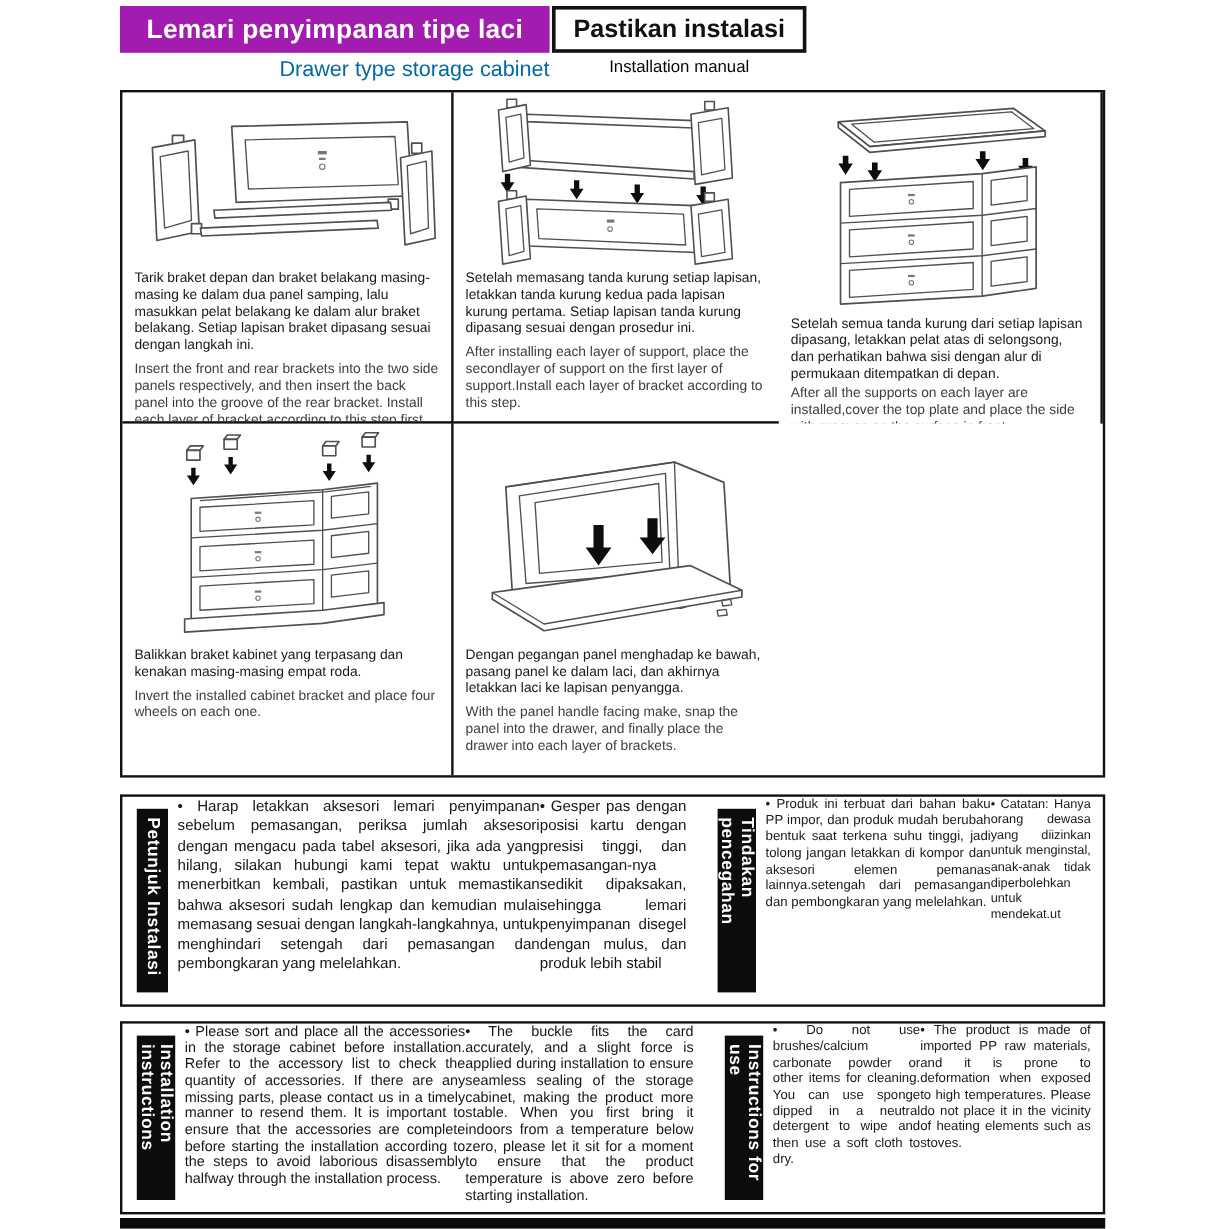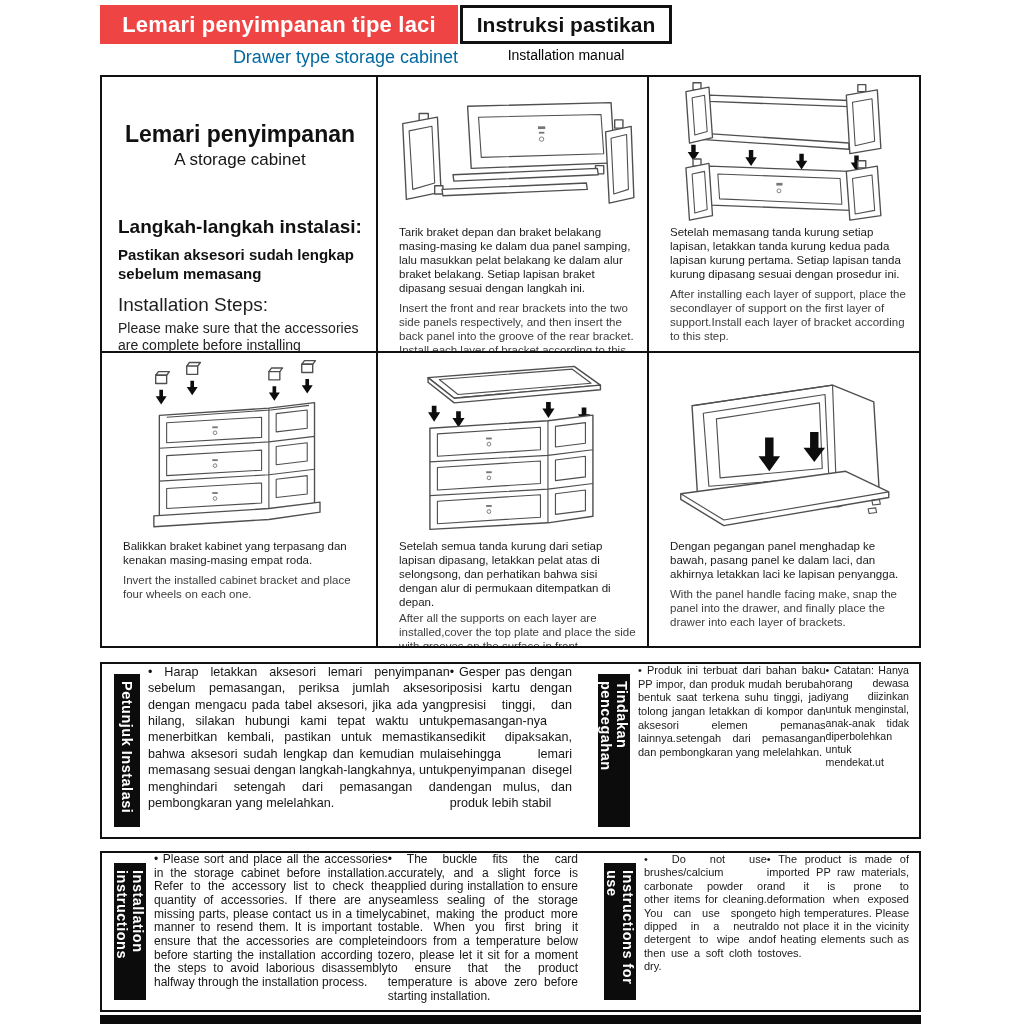--- a/index.html
+++ b/index.html
@@ -6,21 +6,21 @@
   body{
     width:1024px;height:1024px;background:#ffffff;overflow:hidden;
     font-family:"Liberation Sans", sans-serif;color:#111;
     position:relative;
   }
   .abs{position:absolute;box-sizing:border-box;}
 
   
   .topbar{left:100px;top:5px;display:flex;}
   .title-black{
-    width:358px;height:39px;background:#ef4444;color:#fff;
+    width:358px;height:39px;background:#a21caf;color:#fff;
     display:flex;align-items:center;justify-content:center;
     font-size:22px;font-weight:bold;letter-spacing:.2px;
   }
   .title-outline{
     width:212px;height:39px;border:3px solid #111;background:#fff;margin-left:2px;
     display:flex;align-items:center;justify-content:center;
     font-size:21px;font-weight:bold;box-sizing:border-box;
   }
   .subs{left:100px;top:47px;width:821px;display:flex;}
   .sub1{width:358px;text-align:right;font-size:18px;color:#0369a1;}
@@ -32,21 +32,21 @@
     display:grid;grid-template-columns:276px 271px 1fr;grid-template-rows:276px 1fr;
   }
   .cell{border-right:2px solid #111;border-bottom:2px solid #111;box-sizing:border-box;
         overflow:hidden;display:flex;flex-direction:column;}
   .cell.c3{border-right:none;}
   .cell.r2{border-bottom:none;}
   .illus{flex:0 0 auto;display:flex;align-items:center;justify-content:center;padding:4px 6px 0 6px;}
   .illus.h1{height:140px;}
   .illus.h2{height:178px;}
   .illus svg{width:96%;height:100%;}
-  .step-text{padding:4px 10px 0 21px;}
+  .step-text{padding:4px 10px 0 10px;}
   .step-text p{margin:0 0 6px 0;font-size:11.5px;line-height:1.22;}
   .step-text p.tid{color:#1a1a1a;}
   .step-text p.ten{color:#3d3d3d;}
   .tight p{margin-bottom:2px;}
 
   
   .intro{padding:44px 14px 0 16px;}
   .intro .t1{text-align:center;font-size:23px;font-weight:bold;margin:0;}
   .intro .t2{text-align:center;font-size:17px;margin:2px 0 0 0;color:#161616;}
   .intro .h-id{font-size:19px;font-weight:bold;margin:46px 0 0 0;}
@@ -85,37 +85,29 @@
   svg .nf{fill:none;stroke:#4f4f4f;stroke-width:1.2;stroke-linejoin:round;}
   svg .ar{fill:#0d0d0d;stroke:none;}
   svg .mk{fill:none;stroke:#777;stroke-width:1;}
   svg .mkf{fill:#777;stroke:none;}
 </style>
 </head>
 <body>
 
 <div class="abs topbar">
   <div class="title-black">Lemari penyimpanan tipe laci</div>
-  <div class="title-outline">Instruksi pastikan</div>
+  <div class="title-outline">Pastikan instalasi</div>
 </div>
 <div class="abs subs">
   <div class="sub1">Drawer type storage cabinet</div>
   <div class="sub2">Installation manual</div>
 </div>
 
 <section class="abs grid">
 
-  <div class="cell intro">
-    <p class="t1">Lemari penyimpanan</p>
-    <p class="t2">A storage cabinet</p>
-    <p class="h-id">Langkah-langkah instalasi:</p>
-    <p class="n-id">Pastikan aksesori sudah lengkap sebelum memasang</p>
-    <p class="h-en">Installation Steps:</p>
-    <p class="n-en">Please make sure that the accessories are complete before installing</p>
-  </div>
 
   <div class="cell">
     <div class="illus h1">
       <svg viewBox="0 0 270 150" preserveAspectRatio="xMidYMid meet">
         <path class="ln" d="M86,26 L243,22 L247,88 L90,94 Z"></path>
         <path class="nf" d="M98,38 L232,35 L235,78 L101,82 Z"></path>
         <rect class="mkf" x="163" y="48" width="8" height="3"></rect>
         <rect class="mkf" x="164" y="54" width="6" height="2"></rect>
         <circle class="mk" cx="167" cy="62" r="2.4"></circle>
         <rect class="ln" x="33" y="34" width="10" height="10"></rect>
@@ -166,20 +158,56 @@
       </svg>
     </div>
     <div class="step-text">
       <p class="tid">Setelah memasang tanda kurung setiap lapisan, letakkan tanda kurung kedua pada lapisan kurung pertama. Setiap lapisan tanda kurung dipasang sesuai dengan prosedur ini.</p>
       <p class="ten">After installing each layer of support, place the secondlayer of support on the first layer of support.Install each layer of bracket according to this step.</p>
     </div>
   </div>
 
   <div class="cell r2">
     <div class="illus h2">
+      <svg viewBox="0 0 240 190" preserveAspectRatio="xMidYMid meet">
+        <path class="ln" d="M30,22 L186,10 L214,30 L58,44 Z"></path>
+        <path class="nf" d="M42,24 L184,13 L204,28 L62,40 Z"></path>
+        <path class="ln" d="M30,22 L30,27 L58,49 L214,35 L214,30 L58,44 Z"></path>
+        <g>
+          <path class="ar" d="M34,52 l5,0 0,7 4,0 -6.5,10 -6.5,-10 4,0 z"></path>
+          <path class="ar" d="M60,58 l5,0 0,7 4,0 -6.5,10 -6.5,-10 4,0 z"></path>
+          <path class="ar" d="M156,48 l5,0 0,7 4,0 -6.5,10 -6.5,-10 4,0 z"></path>
+          <path class="ar" d="M194,54 l5,0 0,7 4,0 -6.5,10 -6.5,-10 4,0 z"></path>
+        </g>
+        <path class="ln" d="M32,76 L158,68 L206,62 L206,170 L158,177 L32,184 Z"></path>
+        <path class="nf" d="M158,68 L158,177"></path>
+        <path class="nf" d="M32,112 L158,105 L206,99"></path>
+        <path class="nf" d="M32,148 L158,141 L206,135"></path>
+        <path class="nf" d="M40,82 L150,75 L150,99 L40,106 Z"></path>
+        <path class="nf" d="M40,118 L150,111 L150,135 L40,142 Z"></path>
+        <path class="nf" d="M40,154 L150,147 L150,171 L40,178 Z"></path>
+        <path class="nf" d="M166,74 L198,70 L198,92 L166,96 Z"></path>
+        <path class="nf" d="M166,110 L198,106 L198,128 L166,132 Z"></path>
+        <path class="nf" d="M166,146 L198,142 L198,164 L166,168 Z"></path>
+        <rect class="mkf" x="92" y="86" width="6" height="2"></rect>
+          <circle class="mk" cx="95" cy="93" r="2"></circle>
+        <rect class="mkf" x="92" y="122" width="6" height="2"></rect>
+          <circle class="mk" cx="95" cy="129" r="2"></circle>
+        <rect class="mkf" x="92" y="158" width="6" height="2"></rect>
+          <circle class="mk" cx="95" cy="165" r="2"></circle>
+      </svg>
+    </div>
+    <div class="step-text tight">
+      <p class="tid">Setelah semua tanda kurung dari setiap lapisan dipasang, letakkan pelat atas di selongsong, dan perhatikan bahwa sisi dengan alur di permukaan ditempatkan di depan.</p>
+      <p class="ten">After all the supports on each layer are installed,cover the top plate and place the side with grooves on the surface in front.</p>
+    </div>
+  </div>
+
+  <div class="cell r2">
+    <div class="illus h2">
       <svg viewBox="0 0 230 195" preserveAspectRatio="xMidYMid meet">
         <g>
           <path class="ln" d="M24,20 l3,-4 12,0 -3,4 z"></path>
             <rect class="ln" x="24" y="20" width="12" height="9"></rect>
           <path class="ln" d="M58,10 l3,-4 12,0 -3,4 z"></path>
             <rect class="ln" x="58" y="10" width="12" height="9"></rect>
           <path class="ln" d="M148,16 l3,-4 12,0 -3,4 z"></path>
             <rect class="ln" x="148" y="16" width="12" height="9"></rect>
           <path class="ln" d="M184,8 l3,-4 12,0 -3,4 z"></path>
             <rect class="ln" x="184" y="8" width="12" height="9"></rect>
@@ -209,56 +237,20 @@
         <rect class="mkf" x="86" y="148" width="6" height="2"></rect>
           <circle class="mk" cx="89" cy="155" r="2"></circle>
       </svg>
     </div>
     <div class="step-text">
       <p class="tid">Balikkan braket kabinet yang terpasang dan kenakan masing-masing empat roda.</p>
       <p class="ten">Invert the installed cabinet bracket and place four wheels on each one.</p>
     </div>
   </div>
 
-  <div class="cell r2">
-    <div class="illus h2">
-      <svg viewBox="0 0 240 190" preserveAspectRatio="xMidYMid meet">
-        <path class="ln" d="M30,22 L186,10 L214,30 L58,44 Z"></path>
-        <path class="nf" d="M42,24 L184,13 L204,28 L62,40 Z"></path>
-        <path class="ln" d="M30,22 L30,27 L58,49 L214,35 L214,30 L58,44 Z"></path>
-        <g>
-          <path class="ar" d="M34,52 l5,0 0,7 4,0 -6.5,10 -6.5,-10 4,0 z"></path>
-          <path class="ar" d="M60,58 l5,0 0,7 4,0 -6.5,10 -6.5,-10 4,0 z"></path>
-          <path class="ar" d="M156,48 l5,0 0,7 4,0 -6.5,10 -6.5,-10 4,0 z"></path>
-          <path class="ar" d="M194,54 l5,0 0,7 4,0 -6.5,10 -6.5,-10 4,0 z"></path>
-        </g>
-        <path class="ln" d="M32,76 L158,68 L206,62 L206,170 L158,177 L32,184 Z"></path>
-        <path class="nf" d="M158,68 L158,177"></path>
-        <path class="nf" d="M32,112 L158,105 L206,99"></path>
-        <path class="nf" d="M32,148 L158,141 L206,135"></path>
-        <path class="nf" d="M40,82 L150,75 L150,99 L40,106 Z"></path>
-        <path class="nf" d="M40,118 L150,111 L150,135 L40,142 Z"></path>
-        <path class="nf" d="M40,154 L150,147 L150,171 L40,178 Z"></path>
-        <path class="nf" d="M166,74 L198,70 L198,92 L166,96 Z"></path>
-        <path class="nf" d="M166,110 L198,106 L198,128 L166,132 Z"></path>
-        <path class="nf" d="M166,146 L198,142 L198,164 L166,168 Z"></path>
-        <rect class="mkf" x="92" y="86" width="6" height="2"></rect>
-          <circle class="mk" cx="95" cy="93" r="2"></circle>
-        <rect class="mkf" x="92" y="122" width="6" height="2"></rect>
-          <circle class="mk" cx="95" cy="129" r="2"></circle>
-        <rect class="mkf" x="92" y="158" width="6" height="2"></rect>
-          <circle class="mk" cx="95" cy="165" r="2"></circle>
-      </svg>
-    </div>
-    <div class="step-text tight">
-      <p class="tid">Setelah semua tanda kurung dari setiap lapisan dipasang, letakkan pelat atas di selongsong, dan perhatikan bahwa sisi dengan alur di permukaan ditempatkan di depan.</p>
-      <p class="ten">After all the supports on each layer are installed,cover the top plate and place the side with grooves on the surface in front.</p>
-    </div>
-  </div>
-
   <div class="cell c3 r2">
     <div class="illus h2">
       <svg viewBox="0 0 240 190" preserveAspectRatio="xMidYMid meet">
         <path class="ln" d="M22,52 L172,30 L216,48 L222,146 L178,160 L28,150 Z"></path>
         <path class="nf" d="M172,30 L176,140 L28,150"></path>
         <path class="nf" d="M22,52 L172,30"></path>
         <path class="nf" d="M34,60 L164,40 L168,128 L40,138 Z"></path>
         <path class="nf" d="M48,66 L158,49 L161,119 L52,129 Z"></path>
         <g>
           <path class="ar" d="M100,86 l9,0 0,20 7,0 -11.5,16 -11.5,-16 7,0 z"></path>

